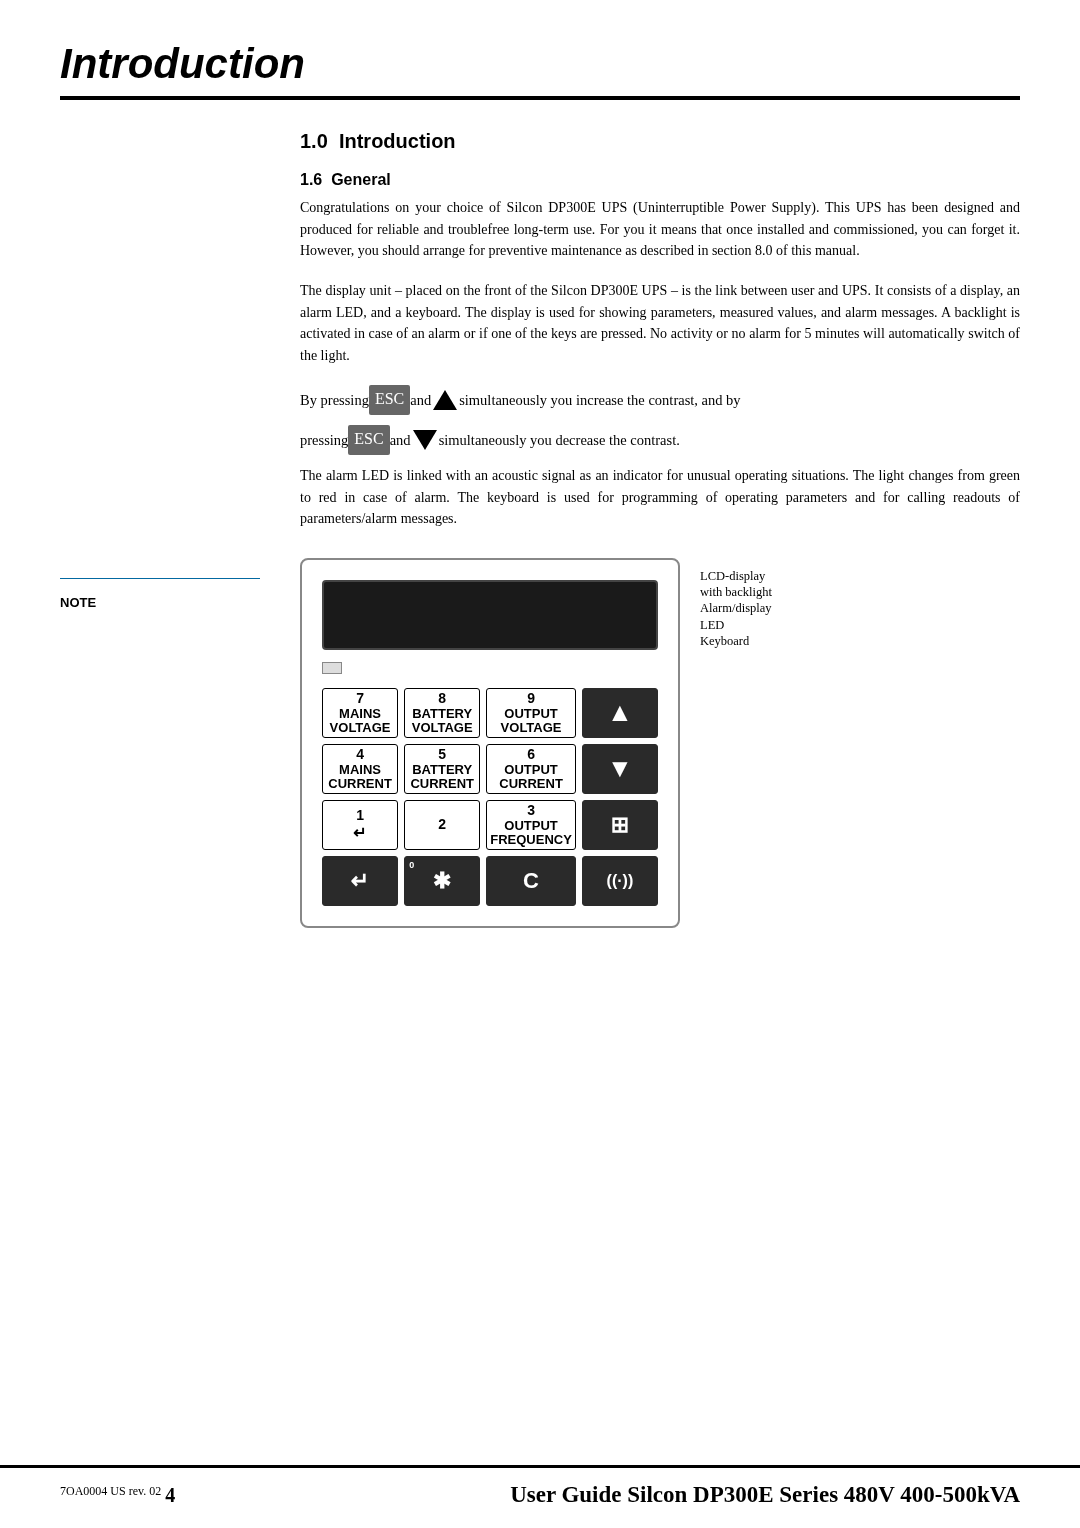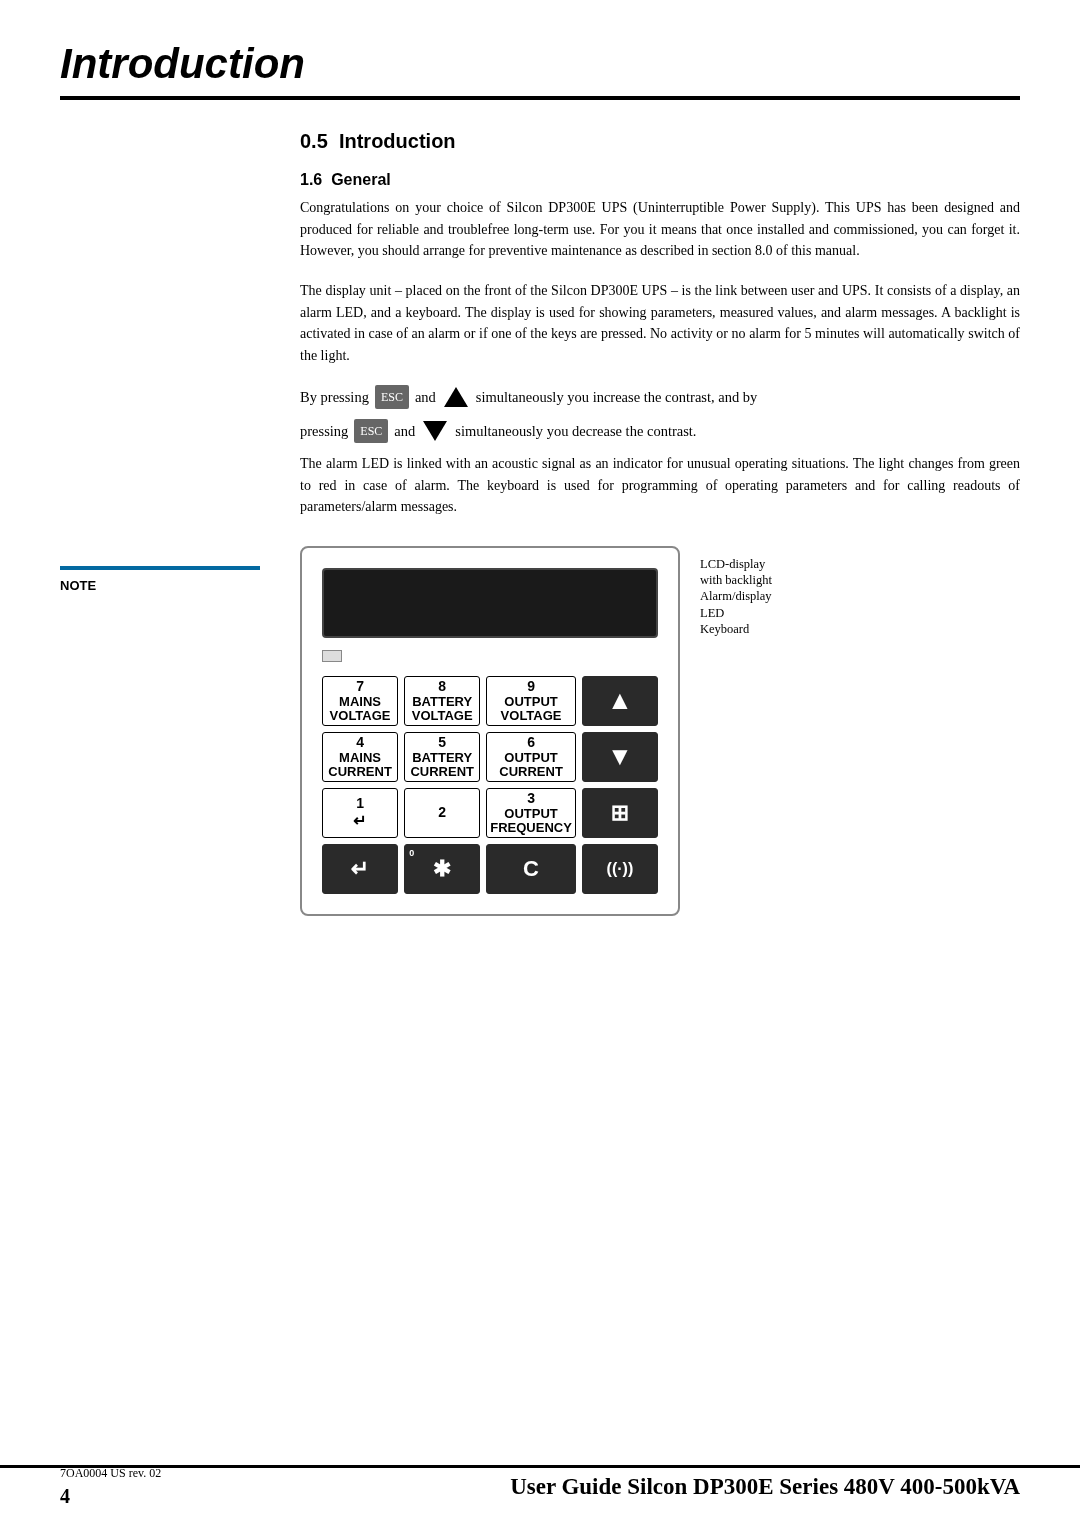--- a/index.html
+++ b/index.html
@@ -68,21 +68,21 @@
       text-align: justify;
     }
 
     .inline-paragraph {
       font-size: 14.5px;
       line-height: 1.55;
       margin-bottom: 10px;
       display: flex;
       align-items: center;
       flex-wrap: wrap;
-      gap: 6px;
+      gap: 0;
     }
 
     .arrow-up-triangle {
       display: inline-block;
       width: 0;
       height: 0;
       border-left: 12px solid transparent;
       border-right: 12px solid transparent;
       border-bottom: 20px solid #000;
       vertical-align: middle;
@@ -99,32 +99,32 @@
       vertical-align: middle;
       margin: 0 2px;
     }
 
     .key-button-small {
       display: inline-flex;
       align-items: center;
       justify-content: center;
       background: #666;
       color: #fff;
-      font-size: 12px;
+      font-size: 16px;
       padding: 2px 6px;
-      height: 24px;
+      height: 30px;
       min-width: 22px;
       border-radius: 2px;
       vertical-align: middle;
     }
 
     
     .note-box {
-      border-top: 4px solid #0369a1;
-      padding-top: 8px;
+      border-top: 1px solid #0369a1;
+      padding-top: 16px;
       margin-top: 20px;
     }
 
     .note-label {
       font-weight: bold;
       font-size: 13px;
       margin-bottom: 4px;
       font-family: Arial, sans-serif;
     }
 
@@ -264,21 +264,21 @@
 <div class="page-header">
   <h1 class="page-main-title">Introduction</h1>
   <hr class="header-rule">
 </div>
 
 <div class="content-area">
   <div class="left-sidebar"></div>
   <div class="main-content">
 
     <h2 class="section-title">
-      <span>0.5</span>&nbsp;&nbsp;<span>Introduction</span>
+      <span>1.0</span>&nbsp;&nbsp;<span>Introduction</span>
     </h2>
 
     <h3 class="subsection-title">
       <span>1.6</span>&nbsp;&nbsp;<span>General</span>
     </h3>
     <p class="body-text">Congratulations on your choice of Silcon DP300E UPS (Uninterruptible Power Supply). This UPS has been designed and produced for reliable and troublefree long-term use. For you it means that once installed and commissioned, you can forget it. However, you should arrange for preventive maintenance as described in section 8.0 of this manual.</p>
 
     <p class="body-text">The display unit – placed on the front of the Silcon DP300E UPS – is the link between user and UPS. It consists of a display, an alarm LED, and a keyboard. The display is used for showing parameters, measured values, and alarm messages. A backlight is activated in case of an alarm or if one of the keys are pressed. No activity or no alarm for 5 minutes will automatically switch of the light.</p>
 
     <p class="inline-paragraph">
@@ -398,18 +398,18 @@
           <span>Keyboard</span>
         </div>
       </div>
 
     </div>
   </div>
 </div>
 
 <div style="position: absolute; bottom: 60px; left: 0; right: 0; height: 3px; background: #000;"></div>
 <div class="footer-bottom-content">
-  <div style="display:flex; flex-direction:column; gap:4px;">
+  <div style="display:flex; flex-direction:row; gap:4px;">
     <div style="font-size:12px;">7OA0004 US rev. 02</div>
     <div style="font-size:20px; font-weight:bold;">4</div>
   </div>
   <div style="font-size:23px; font-weight:bold;">User Guide Silcon DP300E Series 480V 400-500kVA</div>
 </div>
 
 </body></html>

